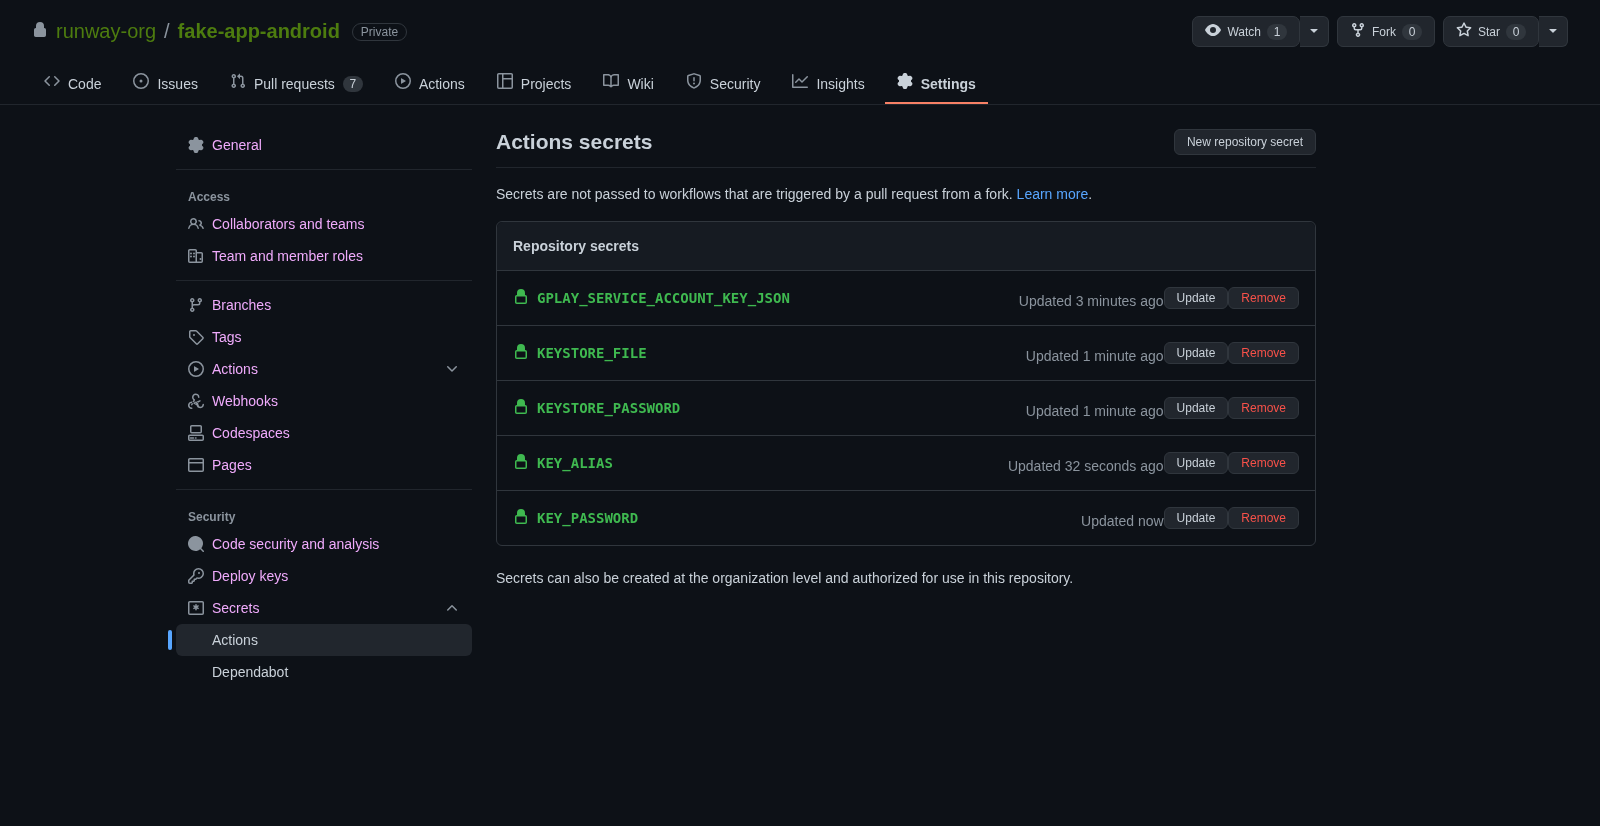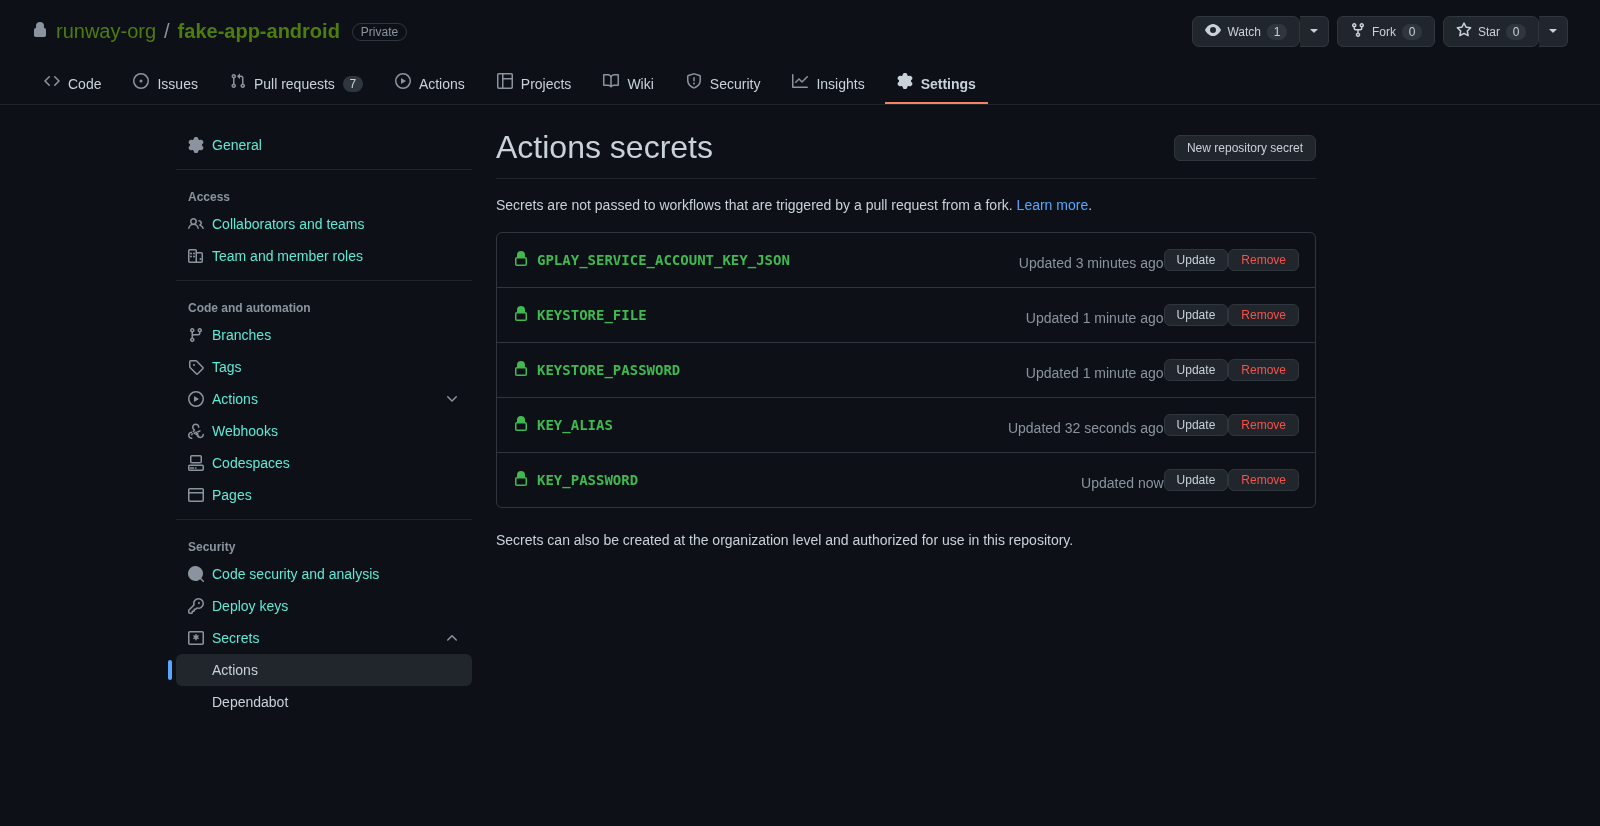--- a/index.html
+++ b/index.html
@@ -126,21 +126,21 @@
       width: 296px;
       flex-shrink: 0;
     }
     .sidebar-item {
       display: flex;
       align-items: center;
       gap: 8px;
       padding: 8px 12px;
       border-radius: 6px;
       cursor: pointer;
-      color: #5eead4;
+      color: #f0abfc;
     }
     .sidebar-item .icon {
       color: #8b949e;
       width: 16px;
       height: 16px;
       display: flex;
       align-items: center;
       justify-content: center;
     }
     .sidebar-item.expandable {
@@ -187,22 +187,22 @@
     }
     .page-header {
       display: flex;
       justify-content: space-between;
       align-items: center;
       padding-bottom: 12px;
       border-bottom: 1px solid #21262d;
       margin-bottom: 16px;
     }
     .page-title {
-      font-size: 32px;
-      font-weight: 400;
+      font-size: 21px;
+      font-weight: 700;
     }
     .description {
       color: #c9d1d9;
       margin-bottom: 16px;
       line-height: 1.5;
     }
     .description a {
       color: #58a6ff;
       text-decoration: none;
     }
@@ -404,21 +404,20 @@
     <div class="sidebar-item">
       <span class="icon">
           <svg viewBox="0 0 16 16">
             <path d="M4 5.5a1 1 0 1 1-2 0 1 1 0 0 1 2 0zm0 3a1 1 0 1 1-2 0 1 1 0 0 1 2 0zm3-3a1 1 0 1 1-2 0 1 1 0 0 1 2 0zm0 3a1 1 0 1 1-2 0 1 1 0 0 1 2 0zm5.5 3.5a1 1 0 1 0 0-2 1 1 0 0 0 0 2z"></path>
             <path d="M1.75 1h5.5c.966 0 1.75.784 1.75 1.75V4h4.25c.966 0 1.75.784 1.75 1.75v7.5A1.75 1.75 0 0 1 13.25 15H1.75A1.75 1.75 0 0 1 0 13.25V2.75C0 1.784.784 1 1.75 1zM1.5 2.75v10.5c0 .138.112.25.25.25h5.75V2.5h-5.75a.25.25 0 0 0-.25.25zM9 5.5v8h4.25a.25.25 0 0 0 .25-.25v-7.5a.25.25 0 0 0-.25-.25z"></path>
           </svg>
         </span>
       <span>Team and member roles</span>
     </div>
     <div class="sidebar-divider"></div>
-    <div class="sidebar-section-title">Code and automation</div>
     <div class="sidebar-item">
       <span class="icon">
           <svg viewBox="0 0 16 16">
             <path d="M9.5 3.25a2.25 2.25 0 1 1 3 2.122V6A2.5 2.5 0 0 1 10 8.5H6a1 1 0 0 0-1 1v1.128a2.251 2.251 0 1 1-1.5 0V5.372a2.25 2.25 0 1 1 1.5 0v1.836A2.493 2.493 0 0 1 6 7h4a1 1 0 0 0 1-1v-.628A2.25 2.25 0 0 1 9.5 3.25zm-6 0a.75.75 0 1 0 1.5 0 .75.75 0 0 0-1.5 0zm8.25-.75a.75.75 0 1 0 0 1.5.75.75 0 0 0 0-1.5zM4.25 12a.75.75 0 1 0 0 1.5.75.75 0 0 0 0-1.5z"></path>
           </svg>
         </span>
       <span>Branches</span>
     </div>
     <div class="sidebar-item">
       <span class="icon">
@@ -511,20 +510,21 @@
 
   <div class="main">
     <div class="page-header">
       <h2 class="page-title">Actions secrets</h2>
       <button class="btn">New repository secret</button>
     </div>
     <p class="description">
       <span>Secrets are not passed to workflows that are triggered by a pull request from a fork. </span><a>Learn more</a><span>.</span>
     </p>
     <div class="secrets-panel">
+      <div class="secrets-panel-header">Repository secrets</div>
       <div id="secrets-list">
           <div class="secret-row">
     <div class="secret-name-wrap">
       <span class="lock-icon">
         <svg viewBox="0 0 16 16">
                   <path d="M4 4v2h-.25A1.75 1.75 0 0 0 2 7.75v5.5c0 .966.784 1.75 1.75 1.75h8.5A1.75 1.75 0 0 0 14 13.25v-5.5A1.75 1.75 0 0 0 12.25 6H12V4a4 4 0 1 0-8 0zm6.5 2V4a2.5 2.5 0 0 0-5 0v2zM3.5 7.75c0-.138.112-.25.25-.25h8.5a.25.25 0 0 1 .25.25v5.5a.25.25 0 0 1-.25.25h-8.5a.25.25 0 0 1-.25-.25z"></path>
                 </svg>
       </span>
       <span class="secret-name">GPLAY_SERVICE_ACCOUNT_KEY_JSON</span>
     </div>

